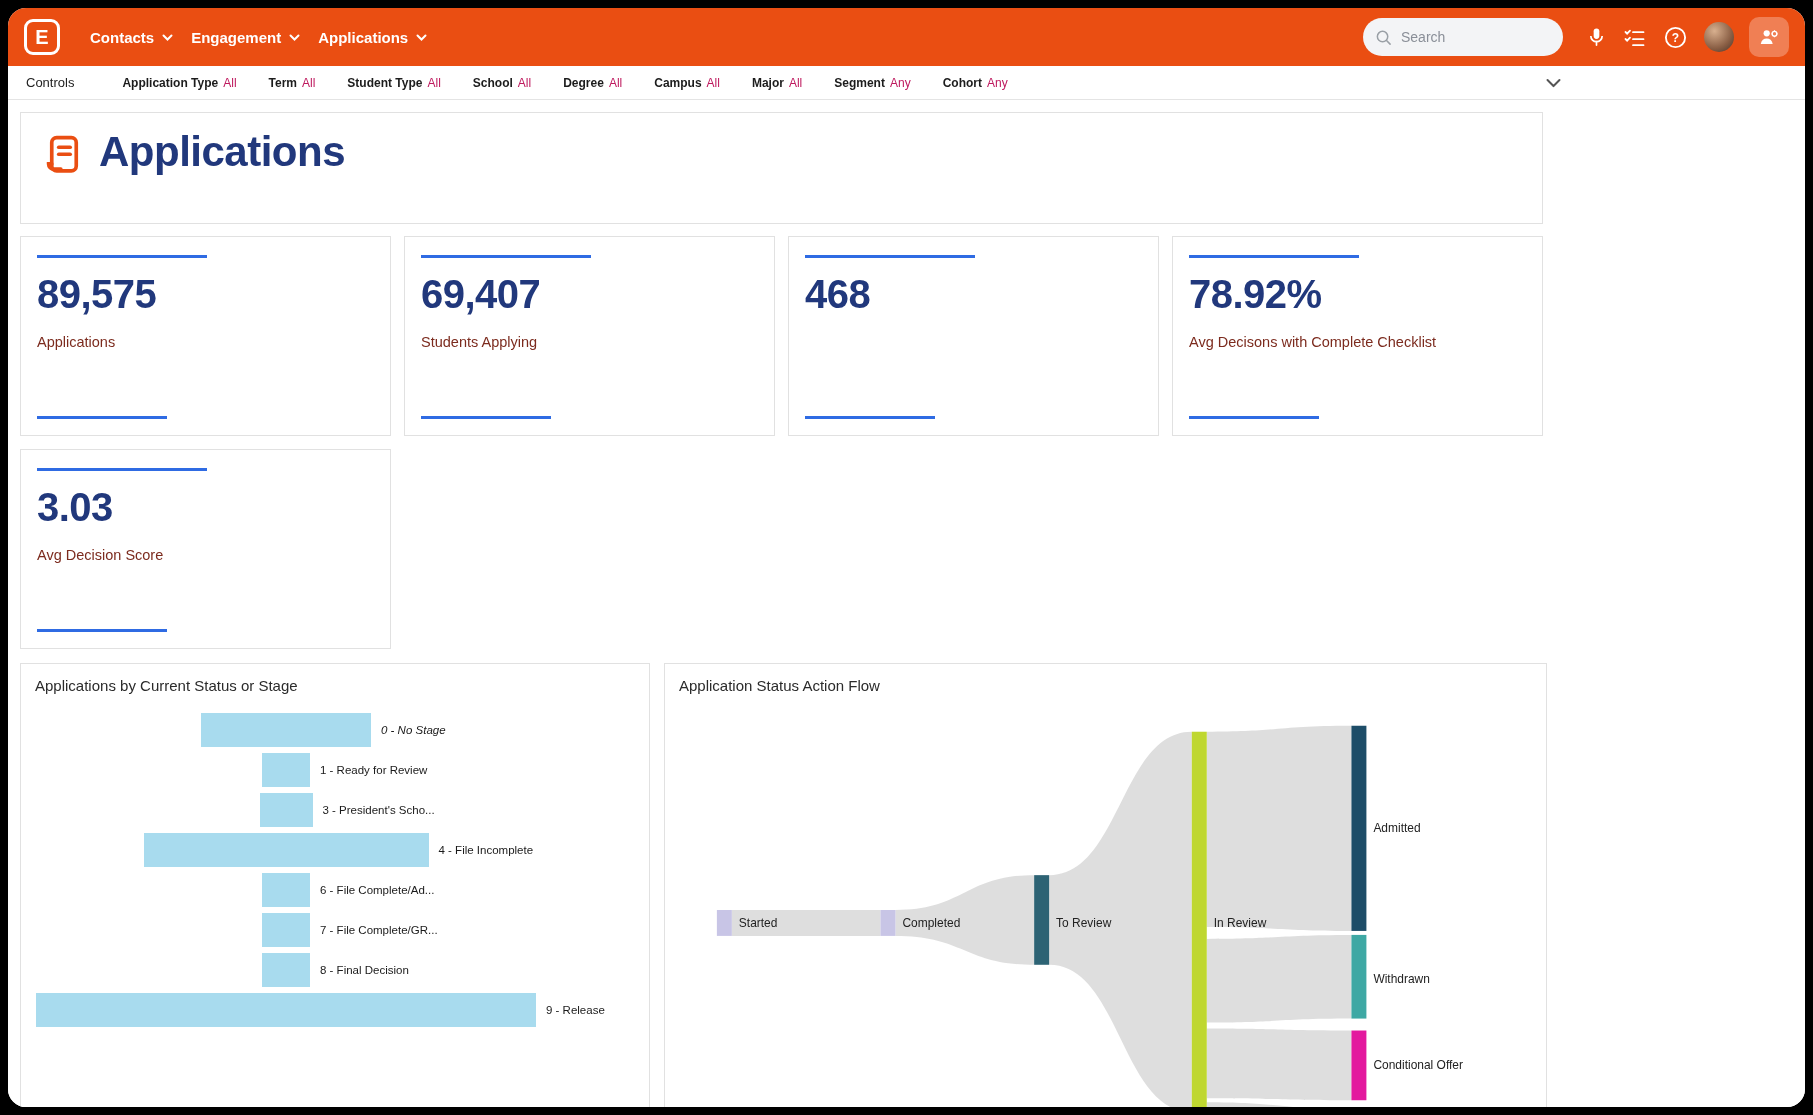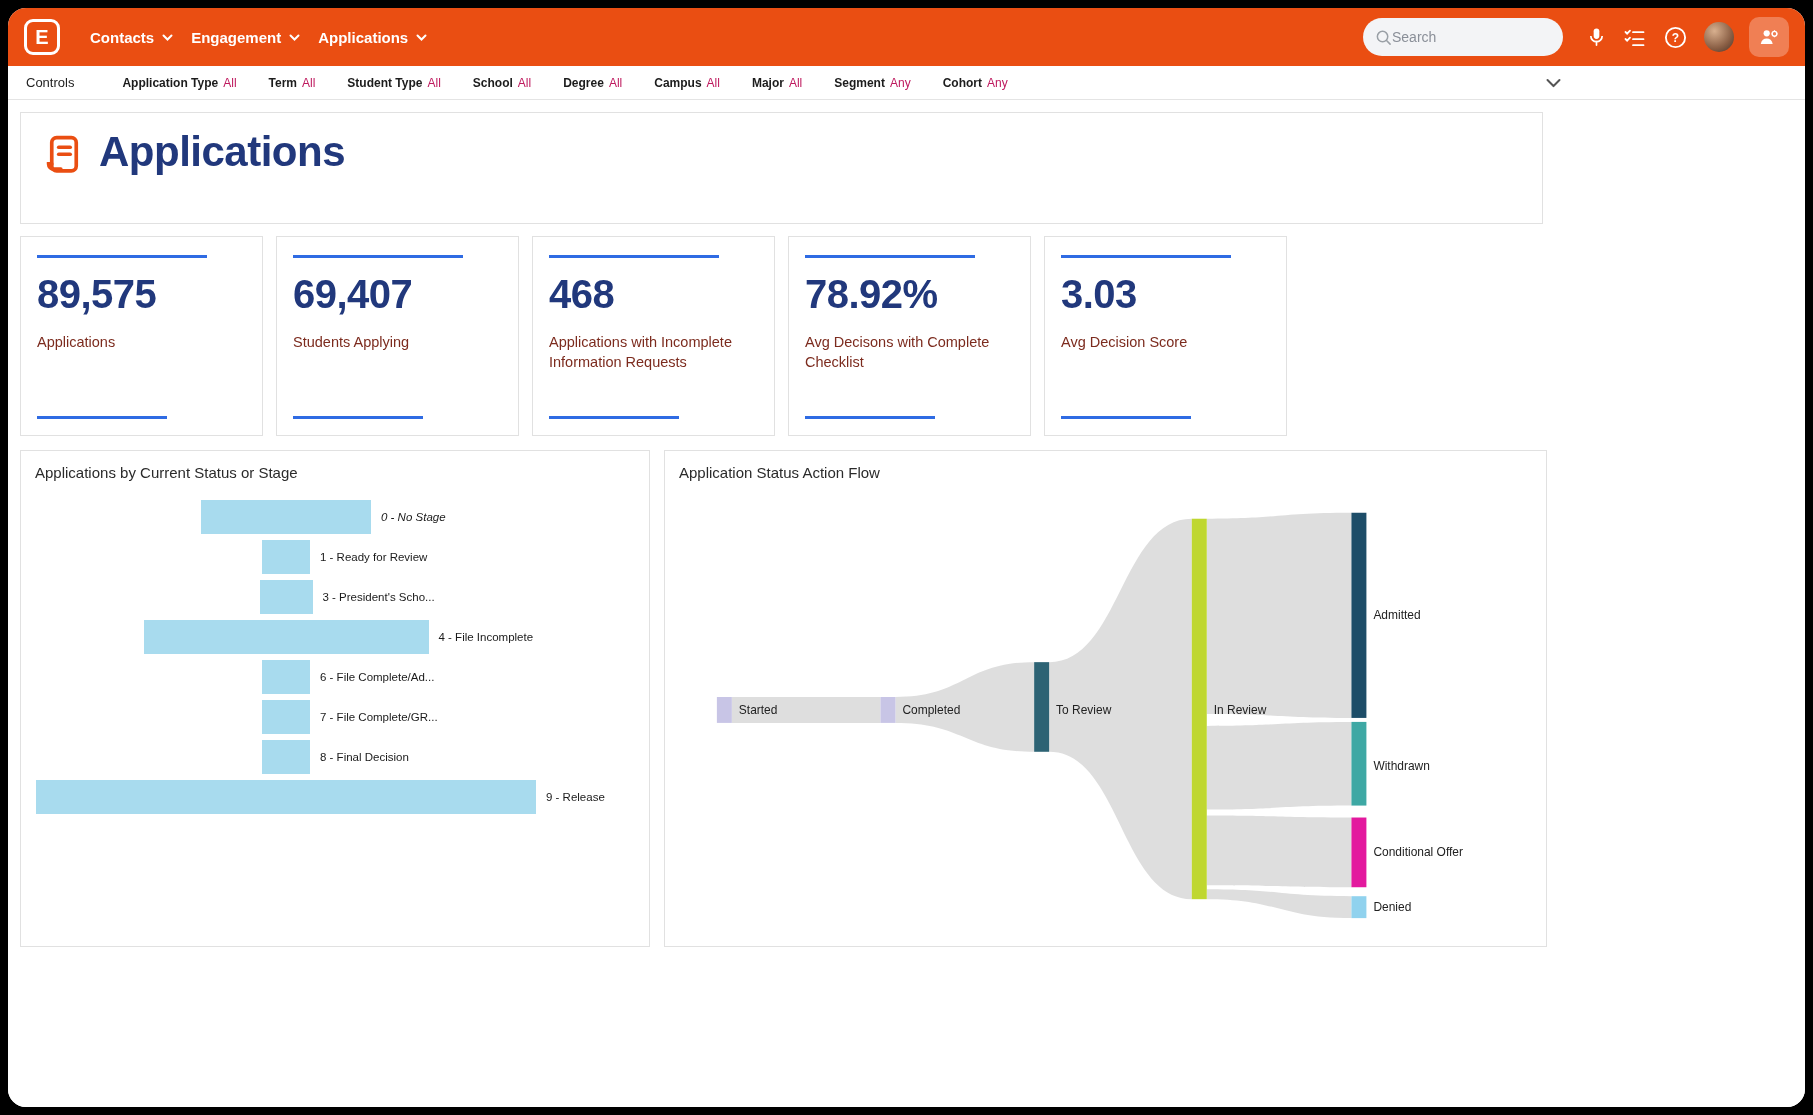--- a/index.html
+++ b/index.html
@@ -15,21 +15,21 @@
   .logo{width:36px;height:36px;border:3px solid #fff;border-radius:9px;color:#fff;
     font-weight:700;font-size:20px;display:flex;align-items:center;justify-content:center;
     margin-right:30px;cursor:pointer}
   .main-nav{display:flex;gap:18px;height:58px}
   .nav-item{display:flex;align-items:center;gap:8px;color:#fff;font-weight:700;
     font-size:15px;cursor:pointer;position:relative;height:100%}
   .nav-item.active::after{content:"";position:absolute;left:-3px;right:-3px;bottom:0;
     height:3px;background:#fff;border-radius:2px}
   .topbar-right{margin-left:auto;display:flex;align-items:center;gap:15px}
   .search{width:200px;height:38px;background:#f3f4f6;border-radius:19px;display:flex;
-    align-items:center;padding:0 12px;gap:0;margin-right:8px}
+    align-items:center;padding:0 12px;gap:9px;margin-right:8px}
   .search input{border:none;background:transparent;outline:none;font-size:14px;
     color:#333;width:100%;font-family:"Liberation Sans",sans-serif}
   .search input::placeholder{color:#8a8f98}
   .icon-btn{background:none;border:none;color:#fff;cursor:pointer;display:flex;
     align-items:center;padding:2px}
   .avatar{width:30px;height:30px;border-radius:50%;cursor:pointer;
     background:radial-gradient(circle at 35% 30%,#d8b08f,#8a5f45 60%,#463228)}
   .account-btn{width:40px;height:40px;border-radius:10px;background:rgba(255,255,255,.28);
     border:none;display:flex;align-items:center;justify-content:center;color:#fff;cursor:pointer}
 
@@ -44,21 +44,21 @@
   .controls-chevron{position:absolute;left:1538px;top:50%;transform:translateY(-50%);
     color:#555;cursor:pointer;display:flex}
 
   
   main{flex:1;padding:12px;background:#fff}
   .card{background:#fff;border:1px solid #e1e1e1}
   .header-card{width:1523px;height:112px;display:flex;align-items:flex-start;gap:14px;
     padding:18px 22px;margin-bottom:12px}
   .page-title{font-size:42px;font-weight:800;color:var(--navy,#21387c);letter-spacing:-.5px;line-height:1}
 
-  .kpi-row{display:grid;grid-template-columns:repeat(6,1fr);gap:13px;width:1523px;margin-bottom:14px}
+  .kpi-row{display:grid;grid-template-columns:repeat(4,1fr);gap:13px;width:1523px;margin-bottom:14px}
   .kpi-card{height:200px;padding:14px 16px 16px;display:flex;flex-direction:column;cursor:pointer}
   .kpi-topline{width:170px;max-width:90%;height:3px;background:var(--blue-line,#2f6be3);margin-top:4px}
   .kpi-value{font-size:40px;font-weight:800;color:var(--navy,#21387c);margin-top:14px;letter-spacing:-.5px}
   .kpi-label{font-size:14.5px;color:var(--maroon,#7c2b1e);margin-top:16px;line-height:1.35;font-weight:500}
   .kpi-underline{width:130px;height:3px;background:var(--blue-line,#2f6be3);margin-top:auto}
 
   .charts-row{display:grid;grid-template-columns:630px 883px;gap:14px;width:1242px}
   .chart-card{height:497px;position:relative;overflow:hidden}
   .chart-title{position:absolute;top:13px;left:14px;font-size:15px;color:#2b2b2b;z-index:2}
 
@@ -201,21 +201,20 @@
           </div>
           <div class="card kpi-card">
             <div class="kpi-topline"></div>
             <div class="kpi-value">69,407</div>
             <div class="kpi-label">Students Applying</div>
             <div class="kpi-underline"></div>
           </div>
           <div class="card kpi-card">
             <div class="kpi-topline"></div>
             <div class="kpi-value">468</div>
-            <div class="kpi-label">Applications with Incomplete Information Requests</div>
             <div class="kpi-underline"></div>
           </div>
           <div class="card kpi-card">
             <div class="kpi-topline"></div>
             <div class="kpi-value">78.92%</div>
             <div class="kpi-label">Avg Decisons with Complete Checklist</div>
             <div class="kpi-underline"></div>
           </div>
           <div class="card kpi-card">
             <div class="kpi-topline"></div>

